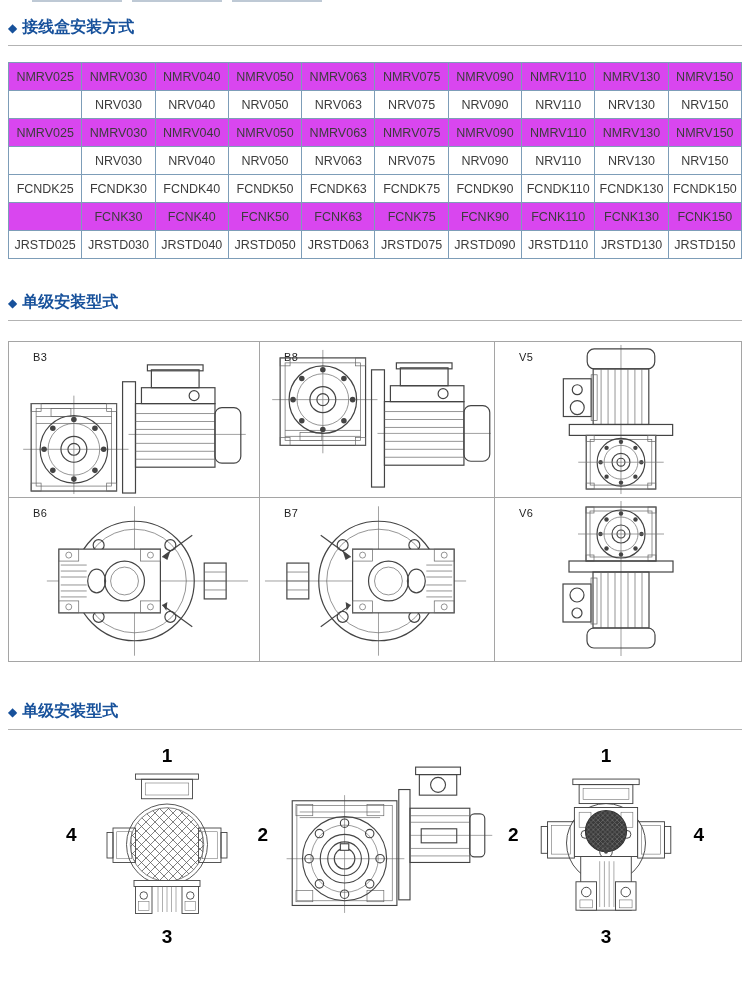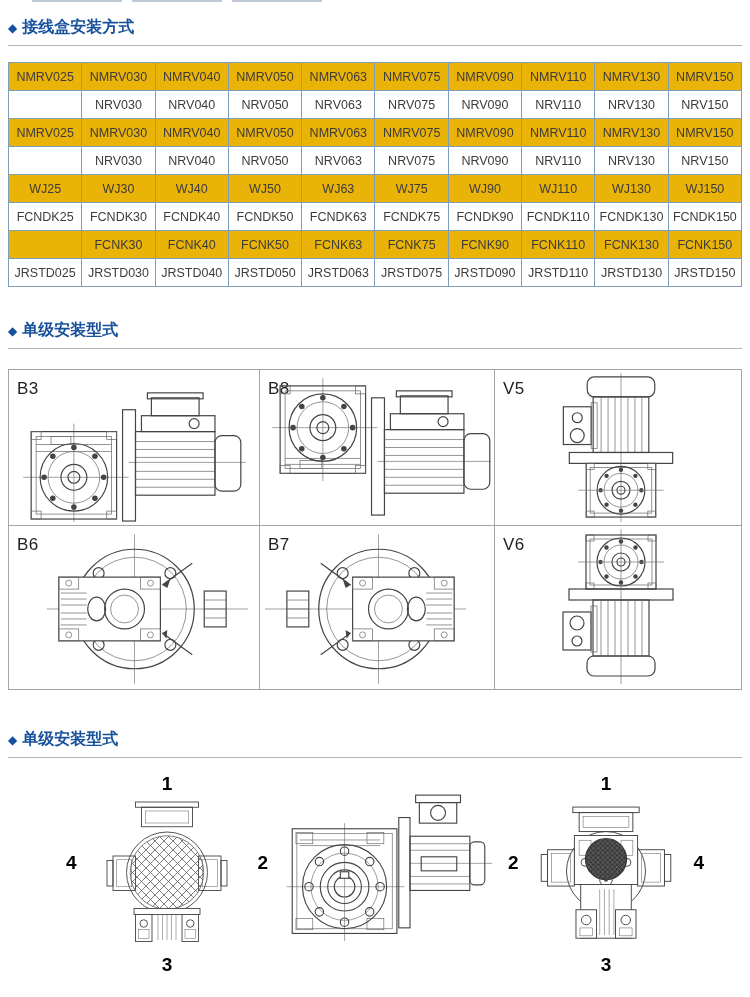--- a/index.html
+++ b/index.html
@@ -7,26 +7,26 @@
   .page{padding:0 8px;}
   .top-artifact{position:absolute;top:0;left:32px;width:290px;height:3px;display:flex;gap:10px;}
   .top-artifact i{display:block;height:2px;flex:1;background:#aebccb;opacity:.8;}
   .sec-title{display:flex;align-items:center;gap:5px;color:#17519b;font-weight:bold;font-size:16px;
              padding:5px 0 7px;border-bottom:1px solid #b3b3b3;}
   .sec-title .diamond{font-size:12px;line-height:1;color:#17519b;}
   .mt1{margin-top:12px;} .mt2{margin-top:28px;} .mt3{margin-top:34px;}
   table.models{border-collapse:collapse;width:100%;margin-top:16px;table-layout:fixed;}
   table.models td{border:1px solid #7d9db8;height:27px;text-align:center;font-size:12.5px;color:#3c3c3c;
                   padding:0 1px;white-space:nowrap;overflow:hidden;}
-  table.models tr.shaded td{background:#eab308;}
+  table.models tr.shaded td{background:#d946ef;}
   .mount-grid{margin-top:20px;display:grid;grid-template-columns:251px 235px 246px;grid-template-rows:156px 163px;
               border:1px solid #a5a5a5;width:734px;box-sizing:border-box;}
   .mount-cell{position:relative;border-right:1px solid #a5a5a5;border-bottom:1px solid #a5a5a5;overflow:hidden;background:#fff;}
   .mount-cell.last-col{border-right:none;} .mount-cell.last-row{border-bottom:none;}
-  .mount-label{position:absolute;top:9px;left:8px;font-size:17px;color:#222;letter-spacing:.5px;}
+  .mount-label{position:absolute;top:9px;left:24px;font-size:11px;color:#222;letter-spacing:.5px;}
   .mount-cell svg{position:absolute;left:0;top:0;width:100%;height:100%;}
   .junction-row{margin-top:16px;display:flex;justify-content:space-between;align-items:flex-start;
                 padding:0 38px 0 58px;}
   .jfig{position:relative;}
   .jnum{position:absolute;font-weight:bold;font-size:19px;color:#000;line-height:1;}
   .jnum.pos-top{top:0;left:50%;transform:translateX(-50%);}
   .jnum.pos-bottom{bottom:0;left:50%;transform:translateX(-50%);}
   .jnum.pos-left{left:0;top:44%;transform:translateY(-50%);}
   .jnum.pos-right{right:0;top:44%;transform:translateY(-50%);}
   svg .ln{stroke:#444;fill:none;stroke-width:1.2;}
@@ -93,32 +93,20 @@
           <td></td>
           <td>NRV030</td>
           <td>NRV040</td>
           <td>NRV050</td>
           <td>NRV063</td>
           <td>NRV075</td>
           <td>NRV090</td>
           <td>NRV110</td>
           <td>NRV130</td>
           <td>NRV150</td>
-        </tr>
-        <tr class="shaded">
-          <td>WJ25</td>
-          <td>WJ30</td>
-          <td>WJ40</td>
-          <td>WJ50</td>
-          <td>WJ63</td>
-          <td>WJ75</td>
-          <td>WJ90</td>
-          <td>WJ110</td>
-          <td>WJ130</td>
-          <td>WJ150</td>
         </tr>
         <tr>
           <td>FCNDK25</td>
           <td>FCNDK30</td>
           <td>FCNDK40</td>
           <td>FCNDK50</td>
           <td>FCNDK63</td>
           <td>FCNDK75</td>
           <td>FCNDK90</td>
           <td>FCNDK110</td>

